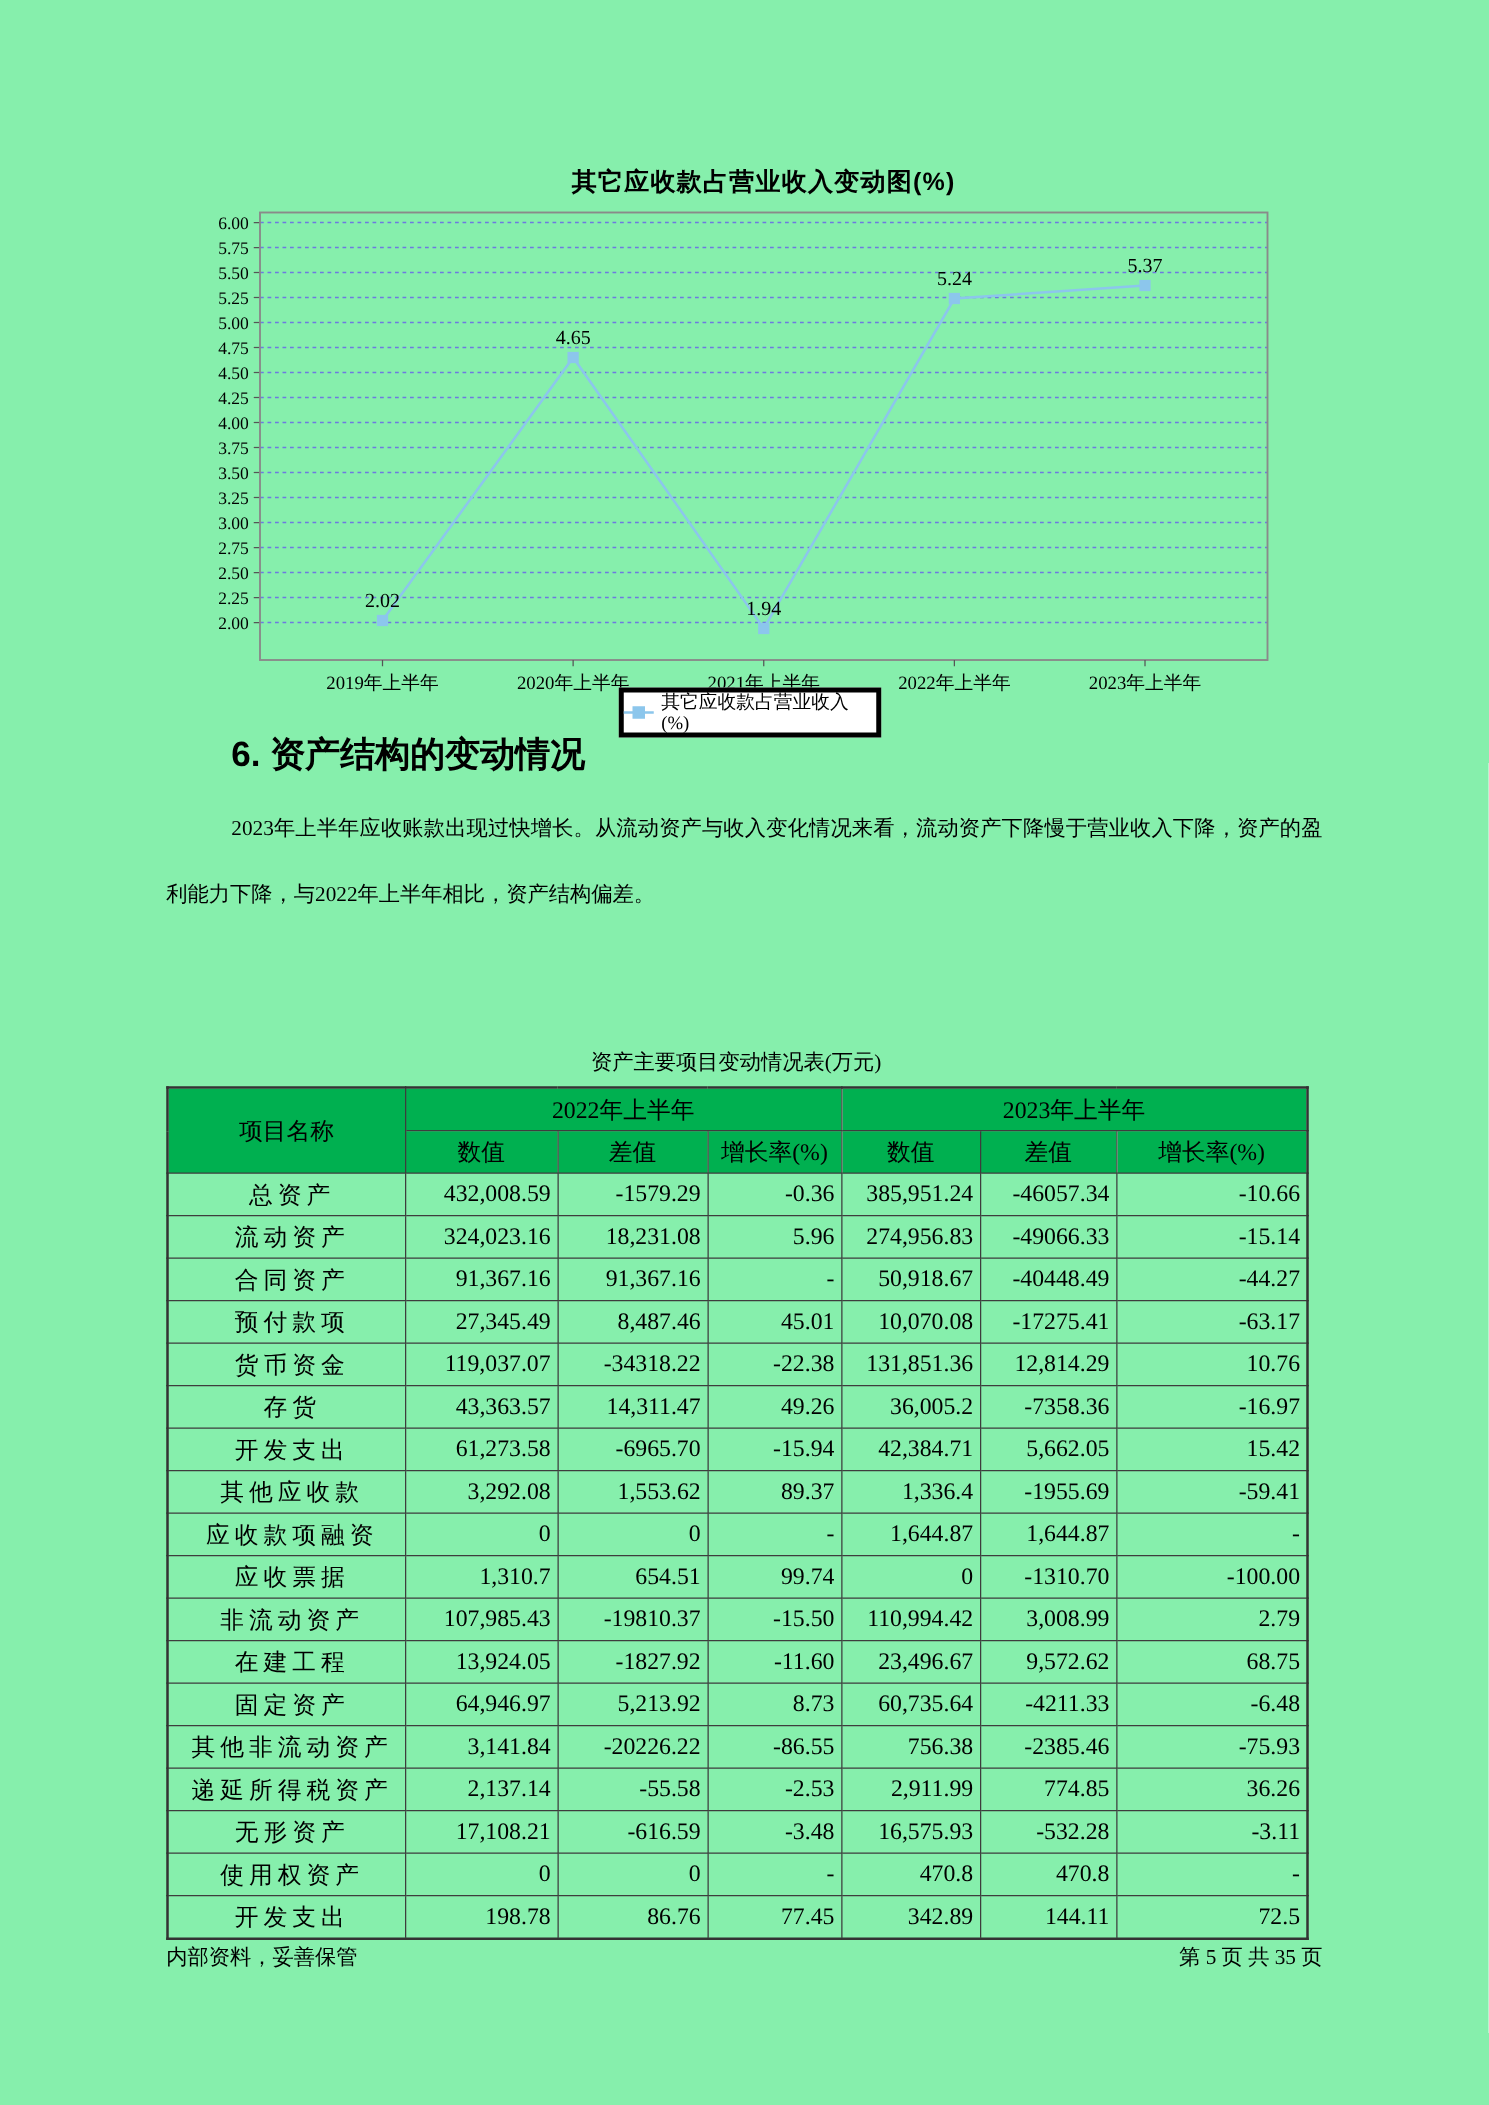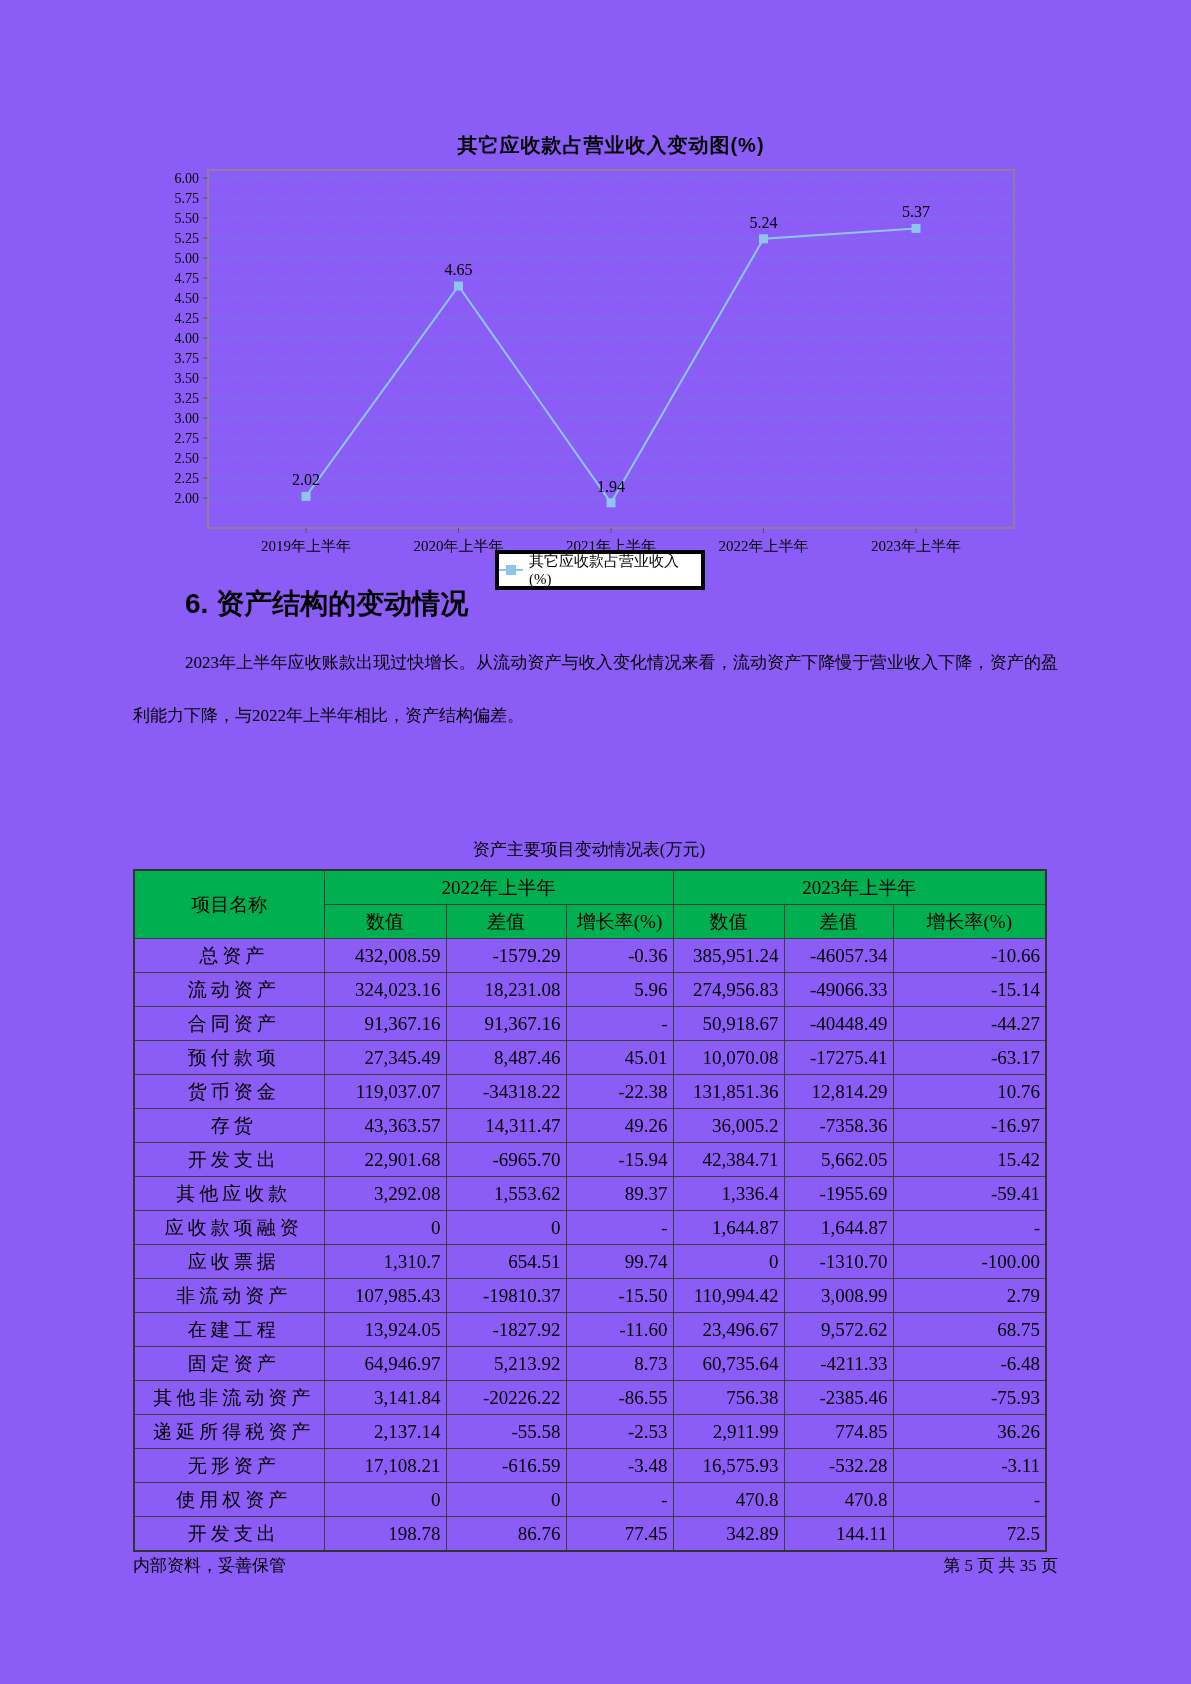--- a/index.html
+++ b/index.html
@@ -1,19 +1,19 @@
 <!DOCTYPE html>
 <html><head>
 <meta charset="utf-8">
 <style>
   html,body{margin:0;padding:0;background:#fff;}
   .page{
     position:relative;
     width:1191px;height:1684px;
-    background:#8b5cf6;
+    background:#86efac;
     font-family:"Liberation Serif","DejaVu Serif",serif;
     color:#000;
     overflow:hidden;
   }
   
   .chart-title{
     position:absolute;top:132px;left:208px;width:806px;
     text-align:center;font-size:20px;font-weight:bold;
     font-family:"Liberation Sans","DejaVu Sans",sans-serif;
     letter-spacing:1px;
@@ -236,21 +236,21 @@
             <td class="name">存货</td>
             <td class="num">43,363.57</td>
             <td class="num">14,311.47</td>
             <td class="num">49.26</td>
             <td class="num">36,005.2</td>
             <td class="num">-7358.36</td>
             <td class="num">-16.97</td>
           </tr>
           <tr>
             <td class="name">开发支出</td>
-            <td class="num">22,901.68</td>
+            <td class="num">61,273.58</td>
             <td class="num">-6965.70</td>
             <td class="num">-15.94</td>
             <td class="num">42,384.71</td>
             <td class="num">5,662.05</td>
             <td class="num">15.42</td>
           </tr>
           <tr>
             <td class="name">其他应收款</td>
             <td class="num">3,292.08</td>
             <td class="num">1,553.62</td>

